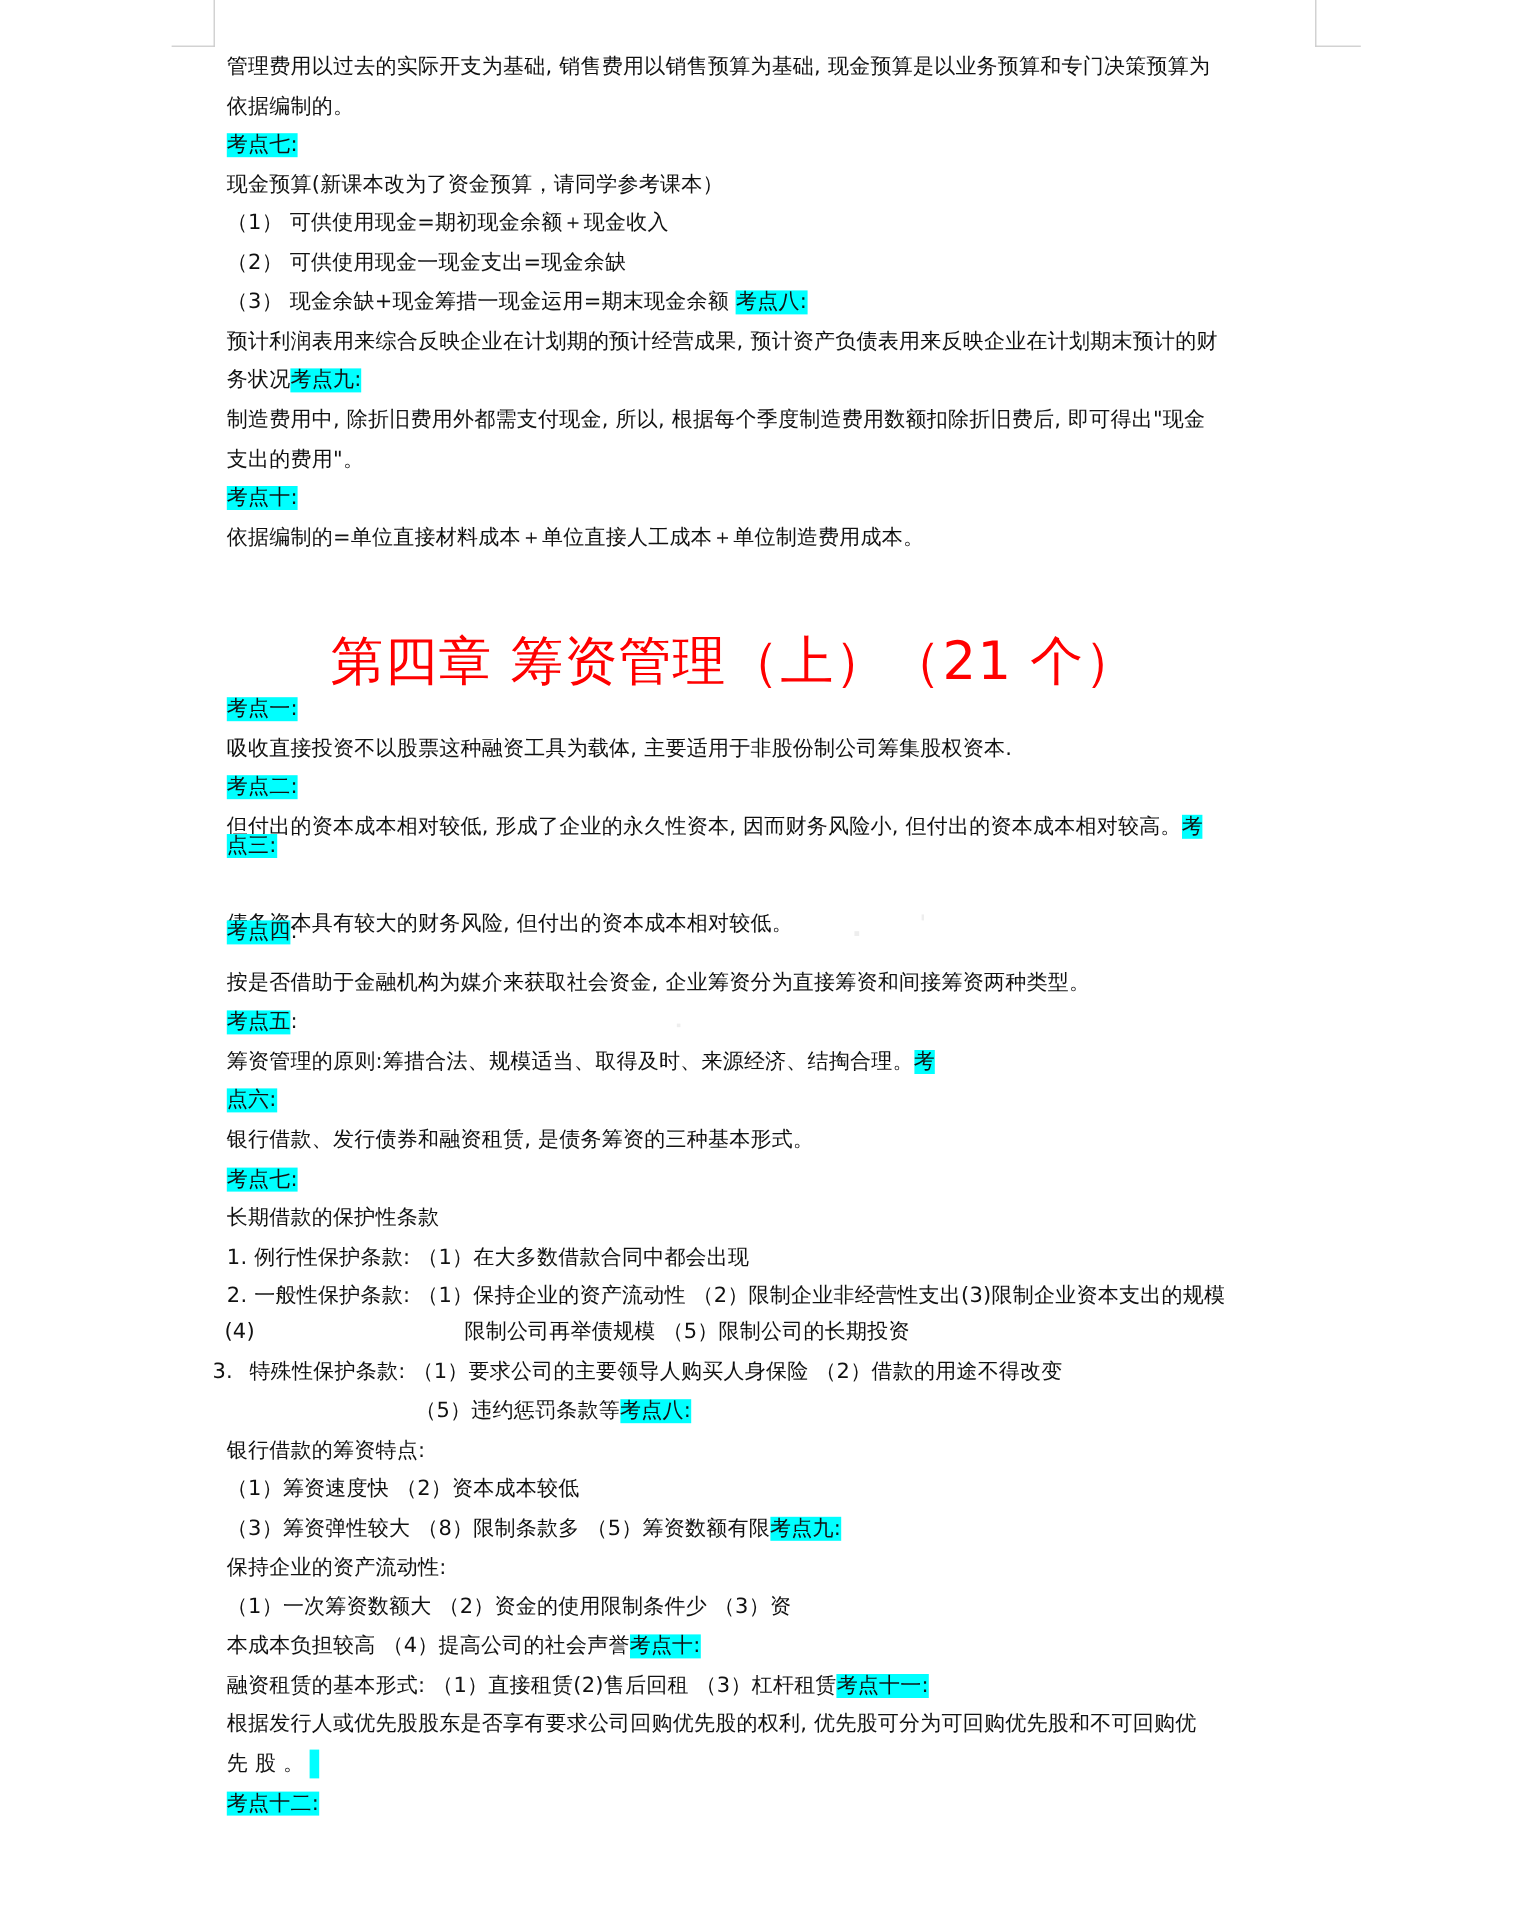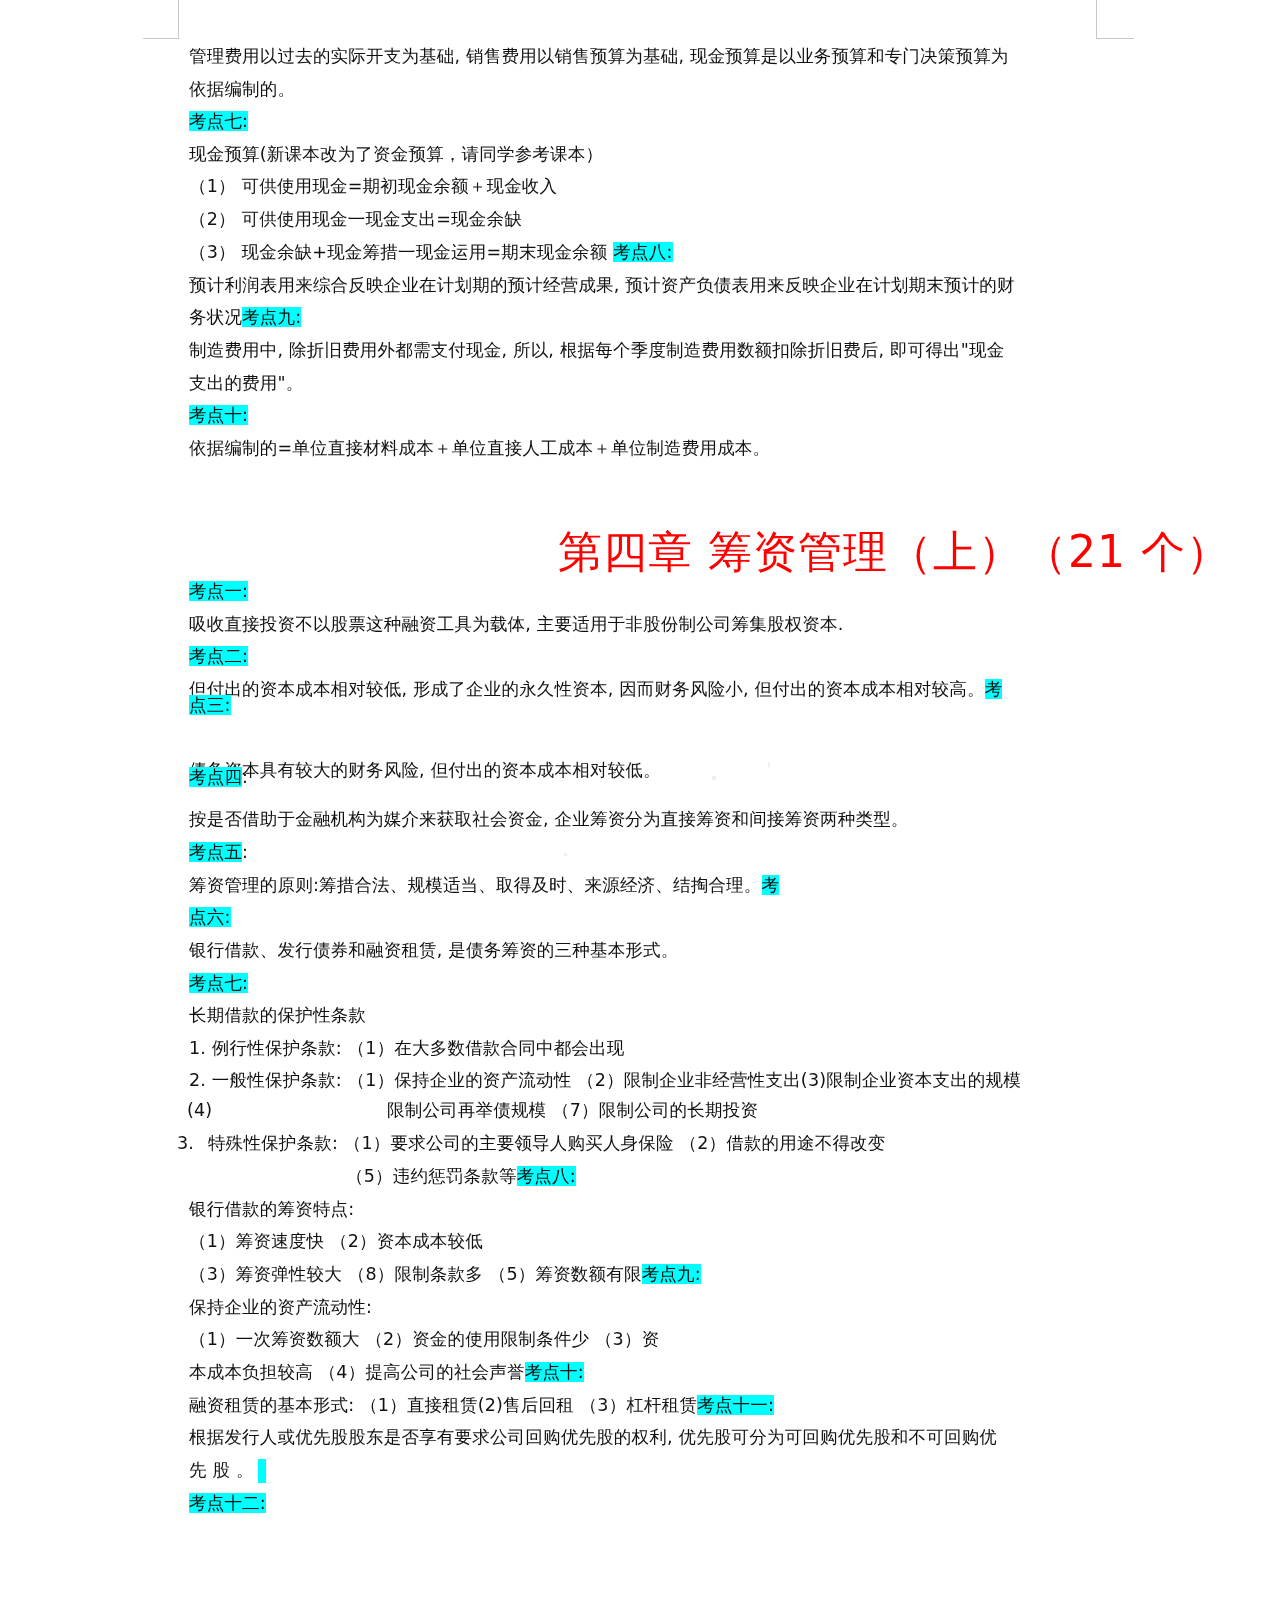--- a/index.html
+++ b/index.html
@@ -4,21 +4,21 @@
   <style>
     html, body { margin: 0; padding: 0; background: #ffffff; }
     body { width: 1272px; height: 1602px; position: relative; overflow: hidden;
            font-family: "DejaVu Sans", "Liberation Sans", sans-serif; color: #111; }
     .corner { position: absolute; border-color: #c8c8c8; border-style: solid; border-width: 0; }
     .corner-tl { left: 143px; top: 0; width: 35px; height: 38px; border-right-width: 1px; border-bottom-width: 1px; }
     .corner-tr { left: 1096px; top: 0; width: 37px; height: 38px; border-left-width: 1px; border-bottom-width: 1px; }
     .page { position: absolute; left: 189px; top: 40px; width: 880px; }
     .line { position: absolute; left: 0; height: 32px; line-height: 32px; font-size: 17.5px; white-space: nowrap; letter-spacing: 0.2px; }
     .hl { background: #00ffff; }
-    .title { position: absolute; left: 15px; width: 1216px; top: 524px; text-align: right; color: #ff0000;
+    .title { position: absolute; left: 4px; width: 1216px; top: 524px; text-align: center; color: #ff0000;
              font-size: 44px; line-height: 56px; font-family: "DejaVu Sans", "Liberation Sans", sans-serif; letter-spacing: 1px; }
     .cursor-block { display: inline-block; width: 8px; height: 24px; background: #00ffff; vertical-align: middle; margin-left: 4px; }
     .speck { position: absolute; width: 4px; height: 4px; background: #eeeeee; }
   </style>
 </head>
 <body>
 
 <div class="corner corner-tl"></div>
 <div class="corner corner-tr"></div>
 
@@ -60,21 +60,21 @@
   <div class="line" style="top:796px"><span class="hl">考点五</span><span>:</span></div>
   <div class="line" style="top:829px"><span>筹资管理的原则:筹措合法、规模适当、取得及时、来源经济、结掏合理。</span><span class="hl">考</span></div>
   <div class="line" style="top:861px"><span class="hl">点六:</span></div>
   <div class="line" style="top:894px">银行借款、发行债券和融资租赁, 是债务筹资的三种基本形式。</div>
 
   <div class="line" style="top:927px"><span class="hl">考点七:</span></div>
   <div class="line" style="top:959px">长期借款的保护性条款</div>
   <div class="line" style="top:992px">1. 例行性保护条款: （1）在大多数借款合同中都会出现</div>
   <div class="line" style="top:1024px">2. 一般性保护条款: （1）保持企业的资产流动性 （2）限制企业非经营性支出(3)限制企业资本支出的规模</div>
   <div class="line" style="top:1054px; left:-2px">(4)</div>
-  <div class="line" style="top:1054px; left:198px">限制公司再举债规模 （7）限制公司的长期投资</div>
+  <div class="line" style="top:1054px; left:198px">限制公司再举债规模 （5）限制公司的长期投资</div>
   <div class="line" style="top:1087px; left:-12px">3.</div>
   <div class="line" style="top:1087px; left:19px">特殊性保护条款: （1）要求公司的主要领导人购买人身保险 （2）借款的用途不得改变</div>
   <div class="line" style="top:1120px; left:157px"><span>（5）违约惩罚条款等</span><span class="hl">考点八:</span></div>
 
   <div class="line" style="top:1153px">银行借款的筹资特点:</div>
   <div class="line" style="top:1185px">（1）筹资速度快 （2）资本成本较低</div>
   <div class="line" style="top:1218px"><span>（3）筹资弹性较大 （8）限制条款多 （5）筹资数额有限</span><span class="hl">考点九:</span></div>
 
   <div class="line" style="top:1251px">保持企业的资产流动性:</div>
   <div class="line" style="top:1283px">（1）一次筹资数额大 （2）资金的使用限制条件少 （3）资</div>

